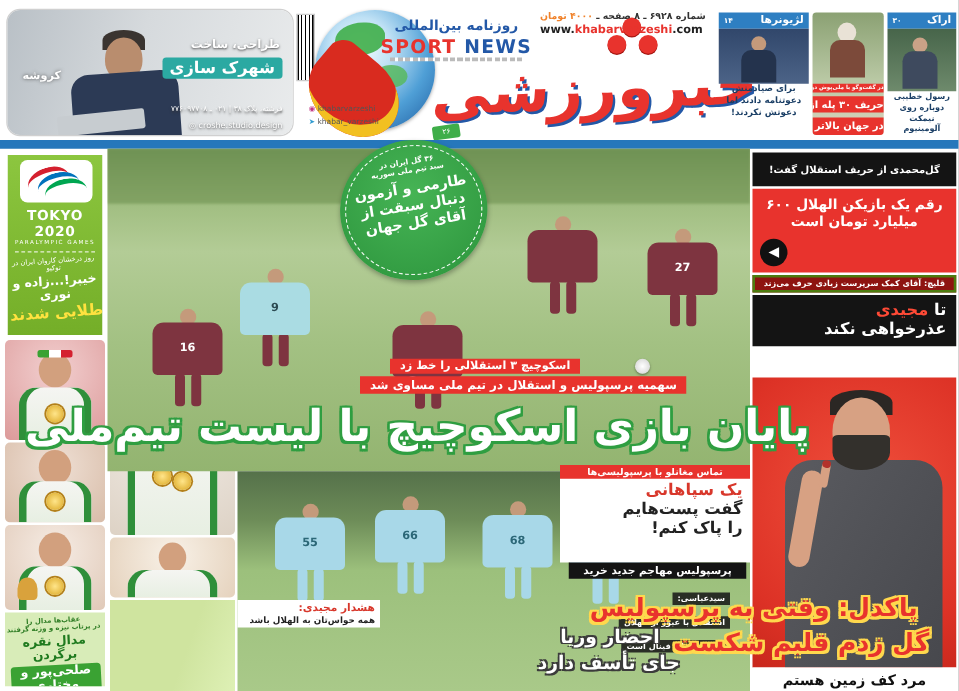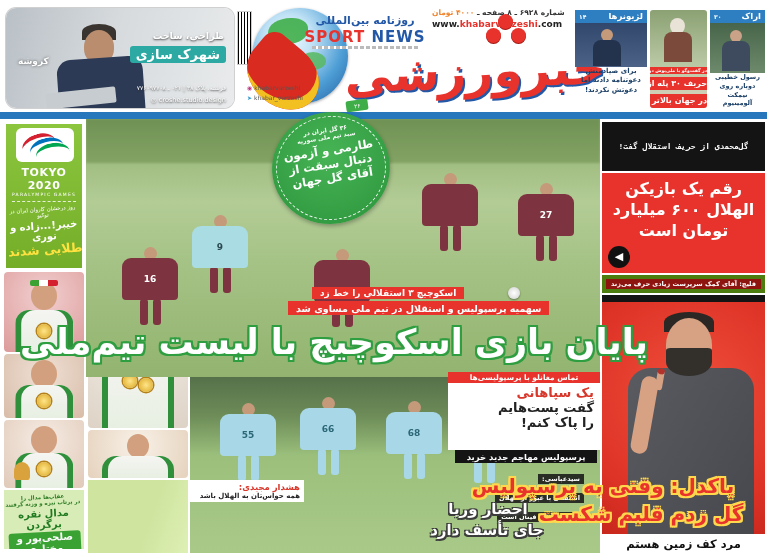--- a/index.html
+++ b/index.html
@@ -352,28 +352,28 @@
   <div class="abs" style="left:190px;top:480px;width:106px;background:#fff;padding:2px 4px;z-index:14;">
     <div class="rtl b" style="font-size:8.5px;color:#d8372b;">هشدار مجیدی:</div>
     <div class="rtl b" style="font-size:7px;color:#222;">همه حواس‌تان به الهلال باشد</div>
   </div>
 
 
   <div class="abs rtl stroke-dark" style="left:412px;top:521px;font-size:15px;z-index:20;text-align:center;width:150px;">جای تأسف دارد</div>
   <div class="abs rtl stroke-dark" style="left:420px;top:500px;font-size:15px;z-index:20;text-align:center;width:136px;">احضار وریا</div>
 
   <div class="abs rc">
-    <div class="blackstrip c" style="font-size:8px;padding:20px 2px;font-family:Liberation Mono, monospace;">گل‌محمدی از حریف استقلال گفت!</div>
+    <div class="blackstrip c" style="font-size:8px;padding:9px 2px;">گل‌محمدی از حریف استقلال گفت!</div>
     <div class="redbox" style="margin-top:2px;padding:6px 6px 5px;">
-      <div class="b c" style="font-size:16px;line-height:1.3;">رقم یک بازیکن الهلال ۶۰۰ میلیارد تومان است</div>
+      <div class="b c" style="font-size:11px;line-height:1.3;">رقم یک بازیکن الهلال ۶۰۰ میلیارد تومان است</div>
       <div style="display:flex;align-items:center;gap:6px;margin-top:5px;direction:ltr;">
         <div class="arrow-circle">◀</div>
       </div>
     </div>
-    <div class="c w rtl" style="background:#8e1410;border:4px solid #4d7c0f;font-size:6.5px;font-weight:bold;margin-top:2px;padding:1px 0;">قلیچ: آقای کمک سرپرست زیادی حرف می‌زند</div>
+    <div class="c w rtl" style="background:#8e1410;border:2px solid #4d7c0f;font-size:6.5px;font-weight:bold;margin-top:2px;padding:1px 0;">قلیچ: آقای کمک سرپرست زیادی حرف می‌زند</div>
     <div class="blackstrip" style="margin-top:2px;padding:5px 8px 6px;">
       <div class="b" style="font-size:13px;">
         <span>تا </span><span style="color:#ff4a36;">مجیدی</span>
       </div>
       <div class="b" style="font-size:13px;">عذرخواهی نکند</div>
     </div>
     <div class="pakdel">
       <div class="pk-torso">
         <div class="pk-arm">
             <div class="pk-finger"></div>

